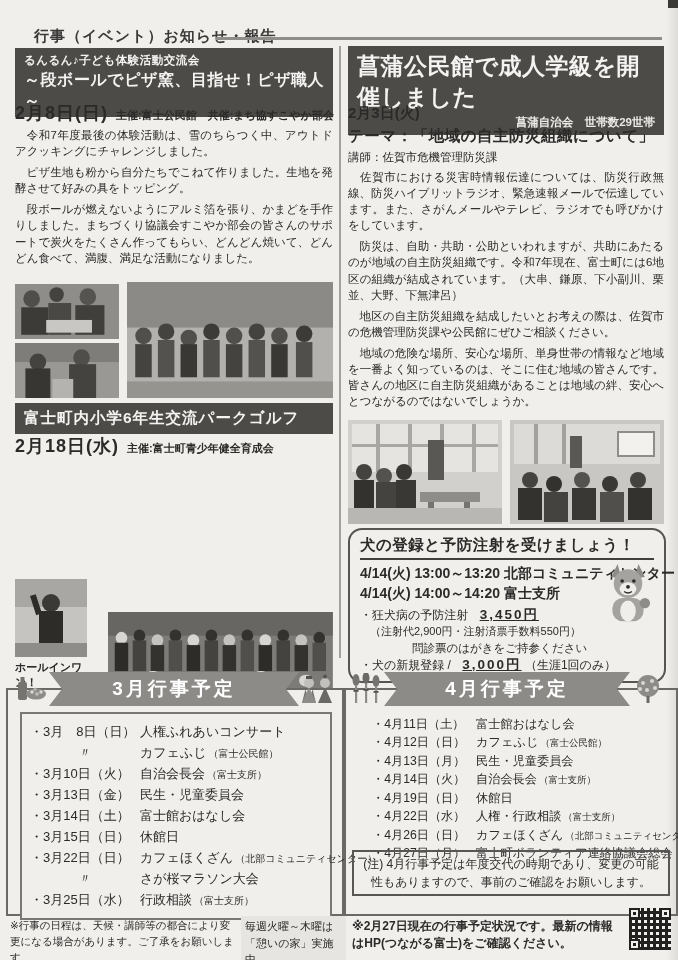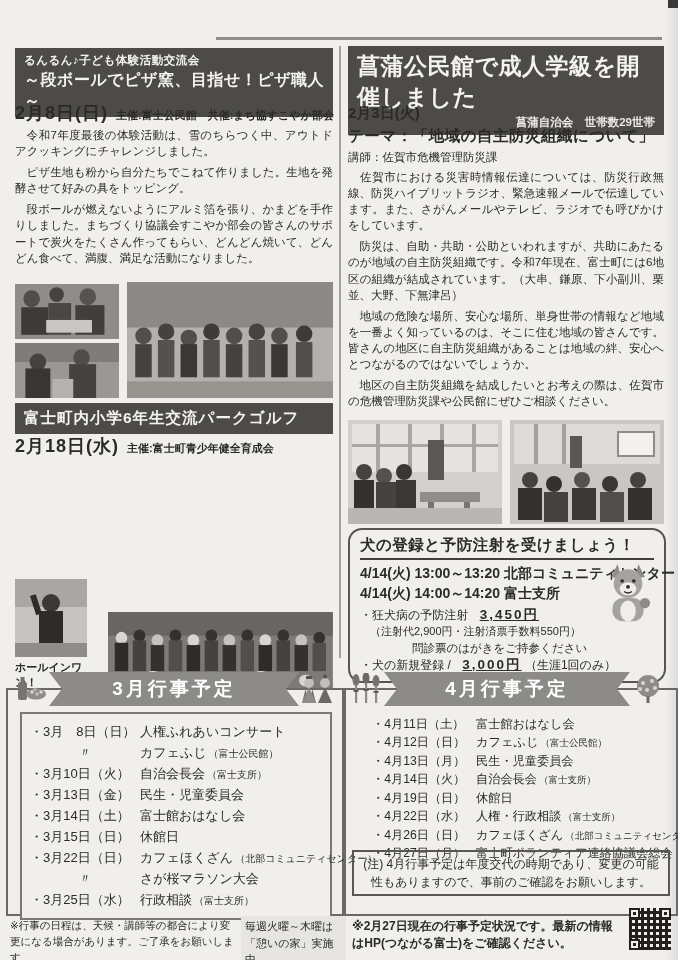--- a/index.html
+++ b/index.html
@@ -81,20 +81,21 @@
 
   .abs{position:absolute;}
 </style>
 </head>
 <body>
 
 <div class="page">
   <div class="scan-right"></div>
   <div class="scan-corner"></div>
 
+  <div class="page-title">行事（イベント）お知らせ・報告</div>
   <div class="title-rule"></div>
   <div class="col-divider"></div>
 
   <div class="abs dark-box" style="left:15px;top:48px;width:300px;">
     <div class="dh-small">るんるん♪子ども体験活動交流会</div>
     <div class="dh-large">～段ボールでピザ窯、目指せ！ピザ職人～</div>
   </div>
 
   <div class="abs date-row" style="left:15px;top:101px;width:318px;">
     <span class="date-big">2月8日(日)</span>
@@ -299,22 +300,22 @@
     <div class="dh-right">菖蒲自治会　世帯数29世帯</div>
   </div>
 
   <div class="abs" style="left:348px;top:104px;font-size:15px;font-weight:bold;">2月3日(火)</div>
   <div class="abs" style="left:348px;top:126px;font-size:15.5px;font-weight:bold;letter-spacing:0.5px;">テーマ：「地域の自主防災組織について」</div>
   <div class="abs" style="left:348px;top:150px;font-size:11.5px;">講師：佐賀市危機管理防災課</div>
 
   <div class="abs body-block" style="left:348px;top:169px;width:316px;">
     <p>　佐賀市における災害時情報伝達については、防災行政無線、防災ハイブリットラジオ、緊急速報メールで伝達しています。また、さがんメールやテレビ、ラジオでも呼びかけをしています。</p>
     <p>　防災は、自助・共助・公助といわれますが、共助にあたるのが地域の自主防災組織です。令和7年現在、富士町には6地区の組織が結成されています。（大串、鎌原、下小副川、栗並、大野、下無津呂）</p>
+    <p>　地区の自主防災組織を結成したいとお考えの際は、佐賀市の危機管理防災課や公民館にぜひご相談ください。</p>
     <p>　地域の危険な場所、安心な場所、単身世帯の情報など地域を一番よく知っているのは、そこに住む地域の皆さんです。皆さんの地区に自主防災組織があることは地域の絆、安心へとつながるのではないでしょうか。</p>
-    <p>　地区の自主防災組織を結成したいとお考えの際は、佐賀市の危機管理防災課や公民館にぜひご相談ください。</p>
   </div>
 
   <div class="abs photo-row" style="left:348px;top:420px;width:316px;">
     <div class="photo" style="width:154px;height:104px;">
       <svg viewBox="0 0 77 52" preserveAspectRatio="none">
         <rect width="77" height="52" fill="#d2d0cc"></rect>
         <rect x="2" y="2" width="73" height="24" fill="#e6e4e0"></rect>
         <rect x="14" y="2" width="2" height="24" fill="#a9a7a3"></rect>
           <rect x="30" y="2" width="2" height="24" fill="#a9a7a3"></rect>
         <rect x="46" y="2" width="2" height="24" fill="#a9a7a3"></rect>

